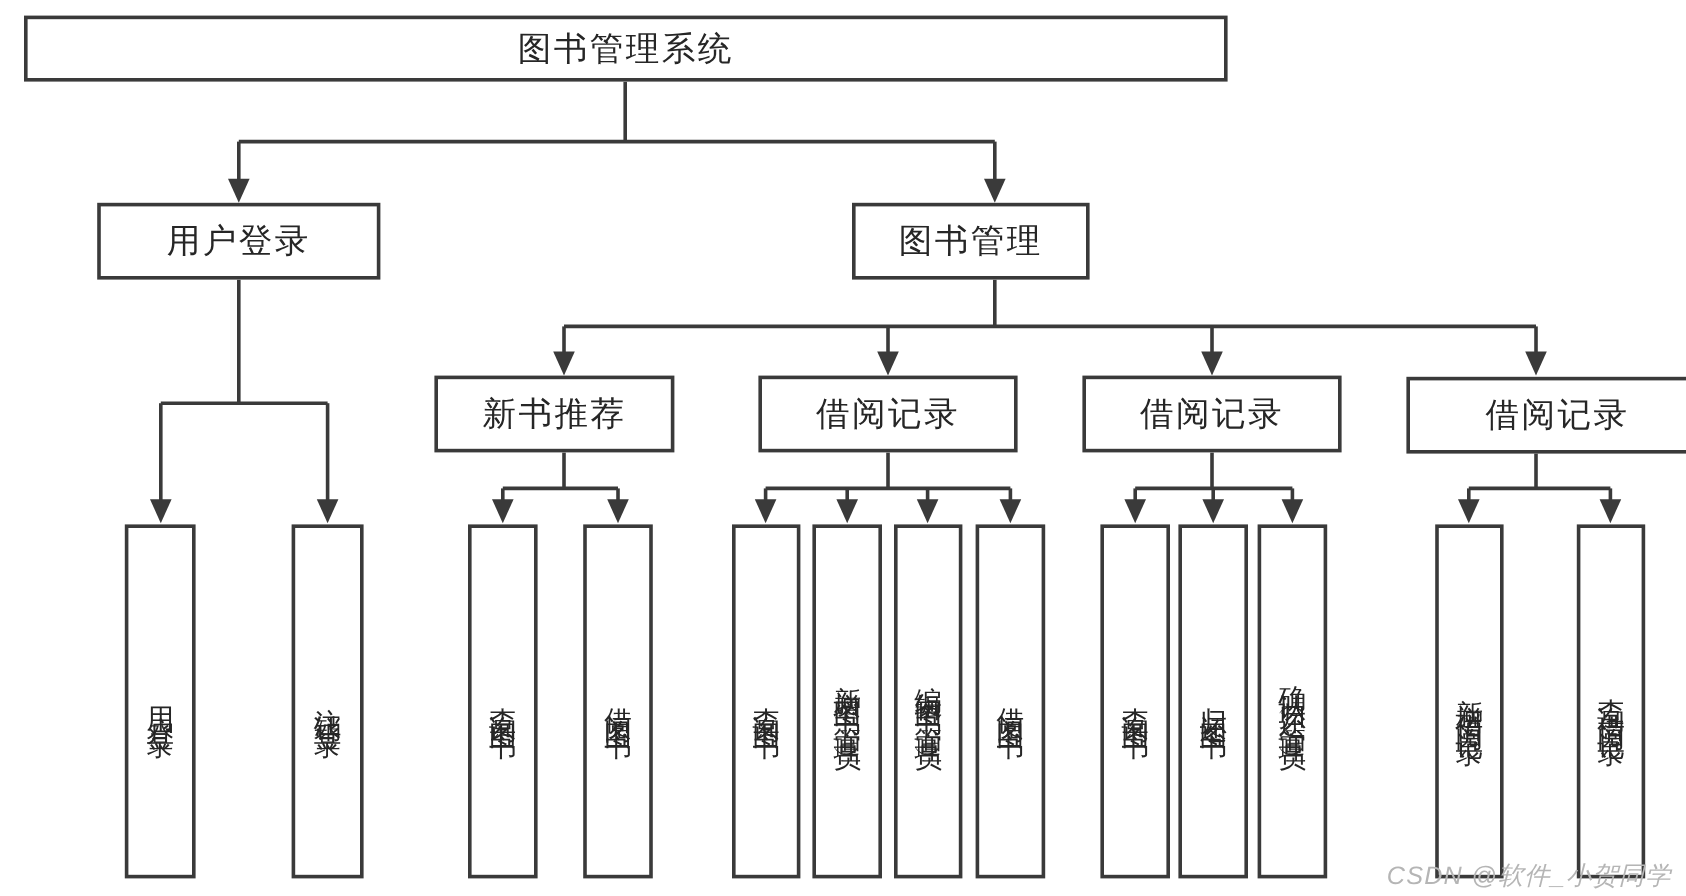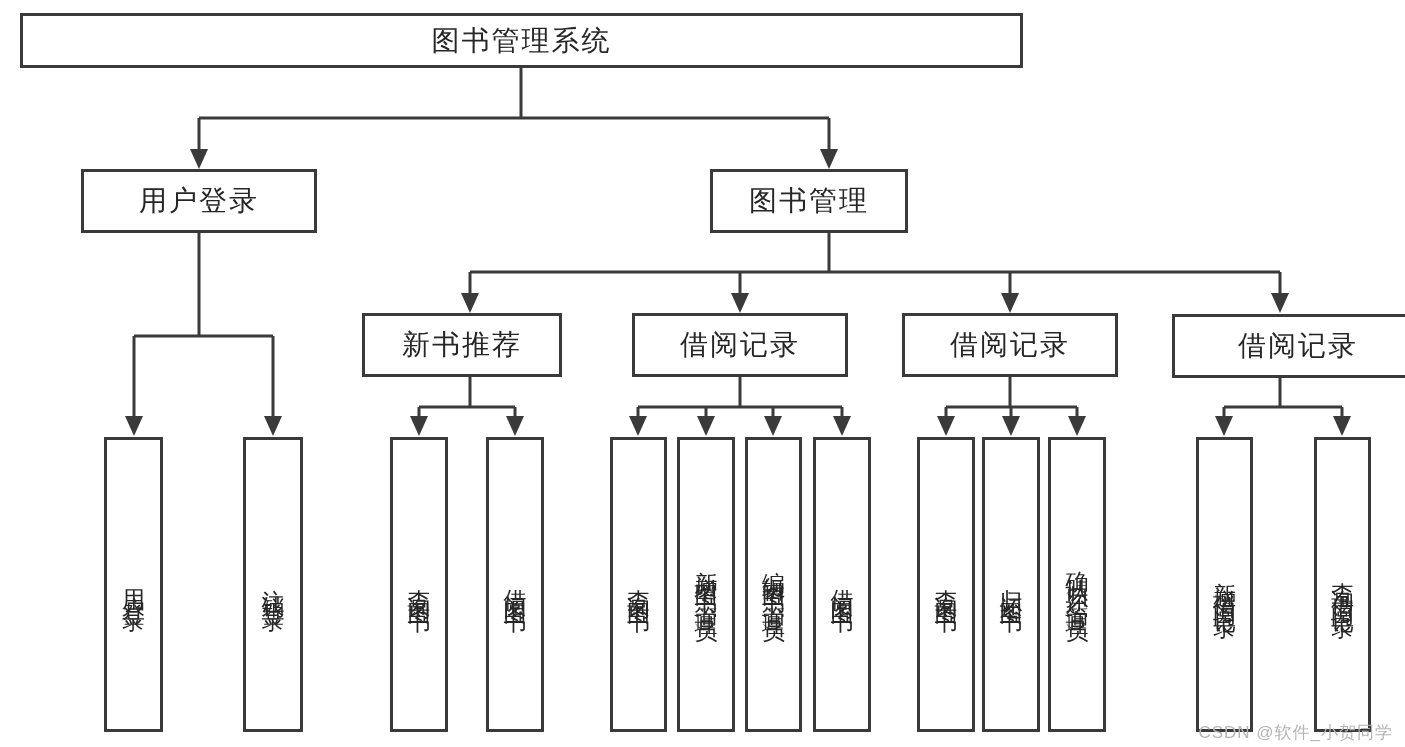--- a/index.html
+++ b/index.html
@@ -46,24 +46,25 @@
     text-orientation:mixed;
     color:var(--text);
     font-size:23px;
     letter-spacing:7px;
     line-height:1;
     white-space:nowrap;
   }
   #watermark{
     position:absolute;
     right:12px;bottom:3px;
-    font-size:17px;
+    font-size:21px;
     letter-spacing:1px;
     color:var(--watermark);
     white-space:nowrap;
+    font-style:italic;
   }
 </style>
 </head>
 <body>
 
 <div id="canvas">
 
   <svg id="wires" viewBox="0 0 1405 747" xmlns="http://www.w3.org/2000/svg" aria-hidden="true">
 
     <path class="ln" d="M521 68 V118"></path>

